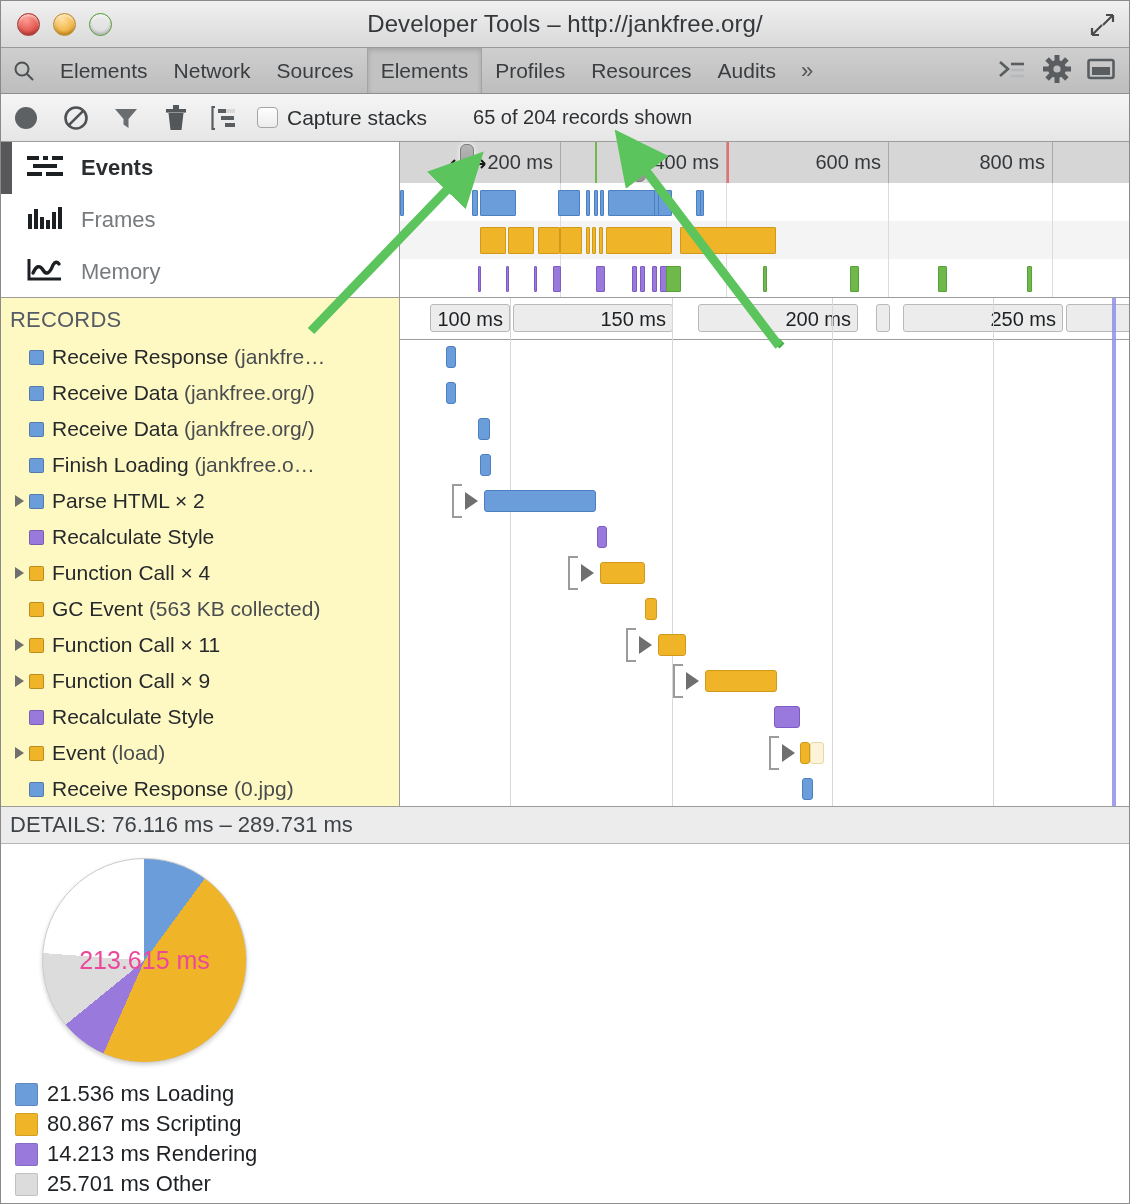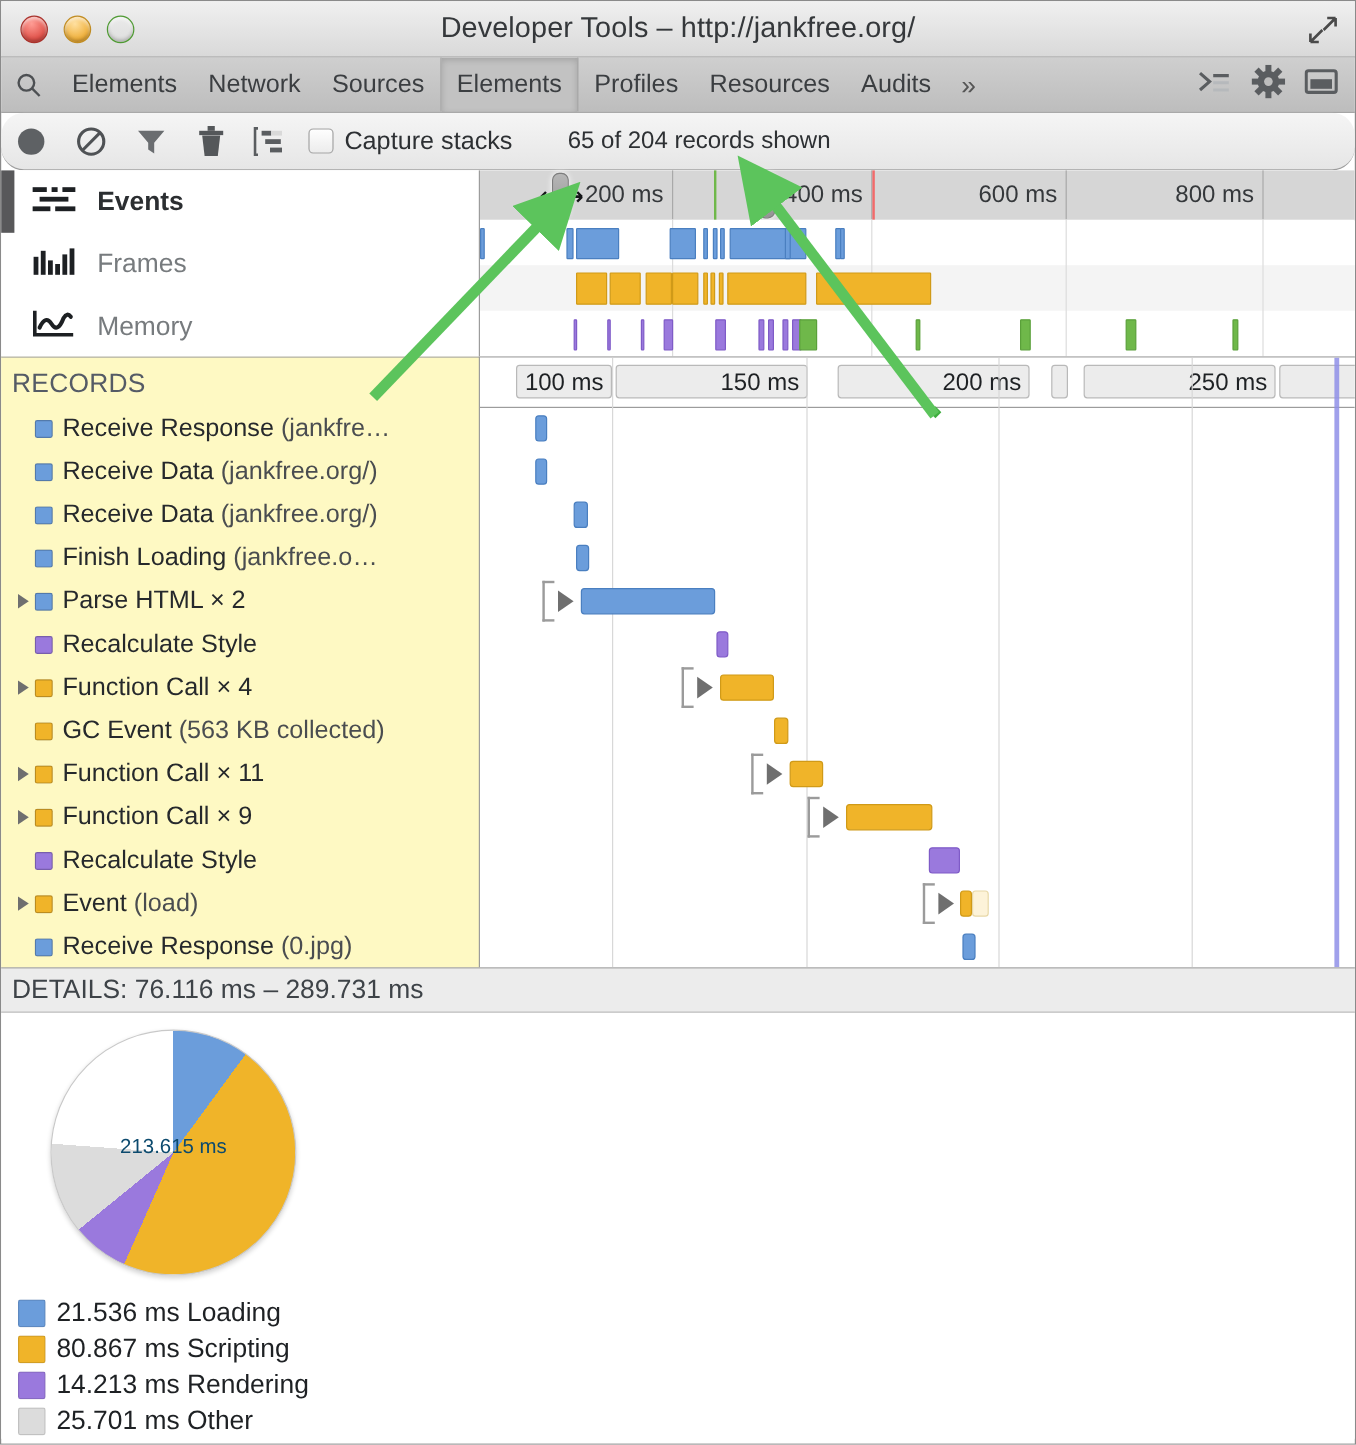--- a/index.html
+++ b/index.html
@@ -46,21 +46,21 @@
     box-shadow:inset 0 2px 5px rgba(0,0,0,.16);
   }
   .tab.more{font-size:22px;color:#555;padding:0 12px;}
   .tabbar-right{margin-left:auto;display:flex;align-items:center;gap:16px;padding-right:14px;}
 
   
   .toolstrip{
     position:relative;height:47px;
     background:linear-gradient(#f5f5f5,#e6e6e6);
     border-bottom:1px solid #9c9c9c;
-    display:flex;align-items:center;border-radius:19px;
+    display:flex;align-items:center;
   }
   .tool{width:50px;display:flex;justify-content:center;align-items:center;}
   .capture-box{
     width:19px;height:19px;border-radius:4px;border:1px solid #a5a5a5;
     background:linear-gradient(#fefefe,#ececec);margin-left:6px;
   }
   .capture-label{font-size:21px;color:#2d3033;margin-left:9px;}
   .records-shown{font-size:20px;color:#2d3033;margin-left:46px;}
 
   
@@ -137,21 +137,21 @@
   }
   .details-body{position:relative;height:auto;background:#fff;padding-top:14px;}
   .pie-wrap{position:relative;width:205px;height:205px;margin-left:41px;}
   .pie{
     width:205px;height:205px;border-radius:50%;
     border:1px solid #c9c9c9;box-sizing:border-box;
     box-shadow:0 2px 4px rgba(0,0,0,.18);
   }
   .pie-label{
     position:absolute;left:0;right:0;top:88px;text-align:center;
-    font-size:17px;color:#0c4a6e;
+    font-size:25px;color:#ec4899;
   }
   .legend{margin:16px 0 0 14px;}
   .lrow{display:flex;align-items:center;height:30px;}
   .lsw{width:21px;height:21px;border-radius:2px;margin-right:9px;border:1px solid rgba(0,0,0,.12);}
   .ltext{font-size:22px;color:#1e2124;}
 
   
   .anno{position:absolute;left:0;top:0;width:1130px;height:1204px;pointer-events:none;z-index:40;}
 </style>
 </head>

